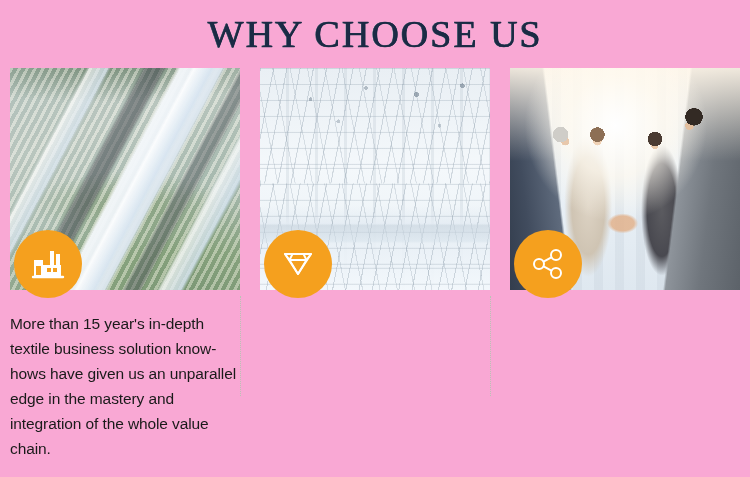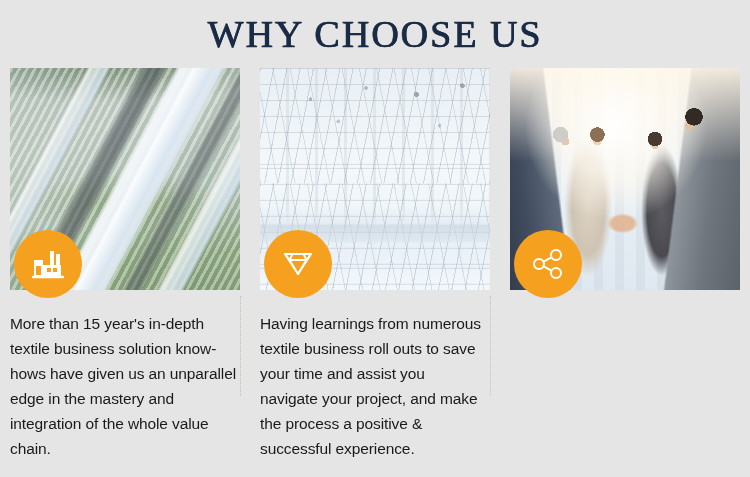--- a/index.html
+++ b/index.html
@@ -9,21 +9,21 @@
     height: 477px;
     overflow: hidden;
     background: #ffffff;
     font-family: "Liberation Sans", sans-serif;
   }
 
   .page {
     position: relative;
     width: 750px;
     height: 477px;
-    background: #e5e5e5;
+    background: #f9a8d4;
   }
 
   
   .section-title {
     position: absolute;
     top: 12px;
     left: 0;
     width: 750px;
     text-align: center;
     font-family: "Liberation Serif", serif;
@@ -254,21 +254,20 @@
         <span>
           <svg width="34" height="30" viewBox="0 0 34 30" fill="none" stroke="#fff" stroke-width="1.9" stroke-linejoin="round" stroke-linecap="round">
             <path d="M4 5h26l-13 20L4 5z"></path>
             <path d="M4 5l4.5 6h17L30 5"></path>
             <path d="M8.5 11L17 25l8.5-14"></path>
             <path d="M11.5 5l-3 6M22.5 5l3 6"></path>
           </svg>
         </span>
       </div>
 
-      <p class="body-text">Having learnings from numerous textile business roll outs to save your time and assist you navigate your project, and make the process a positive &amp; successful experience.</p>
 
       <div class="divider"></div>
     </div>
 
     <div class="col">
       <div class="photo">
         <div class="photo-inner ph-office"></div>
       </div>
 
       <div class="icon-badge">

